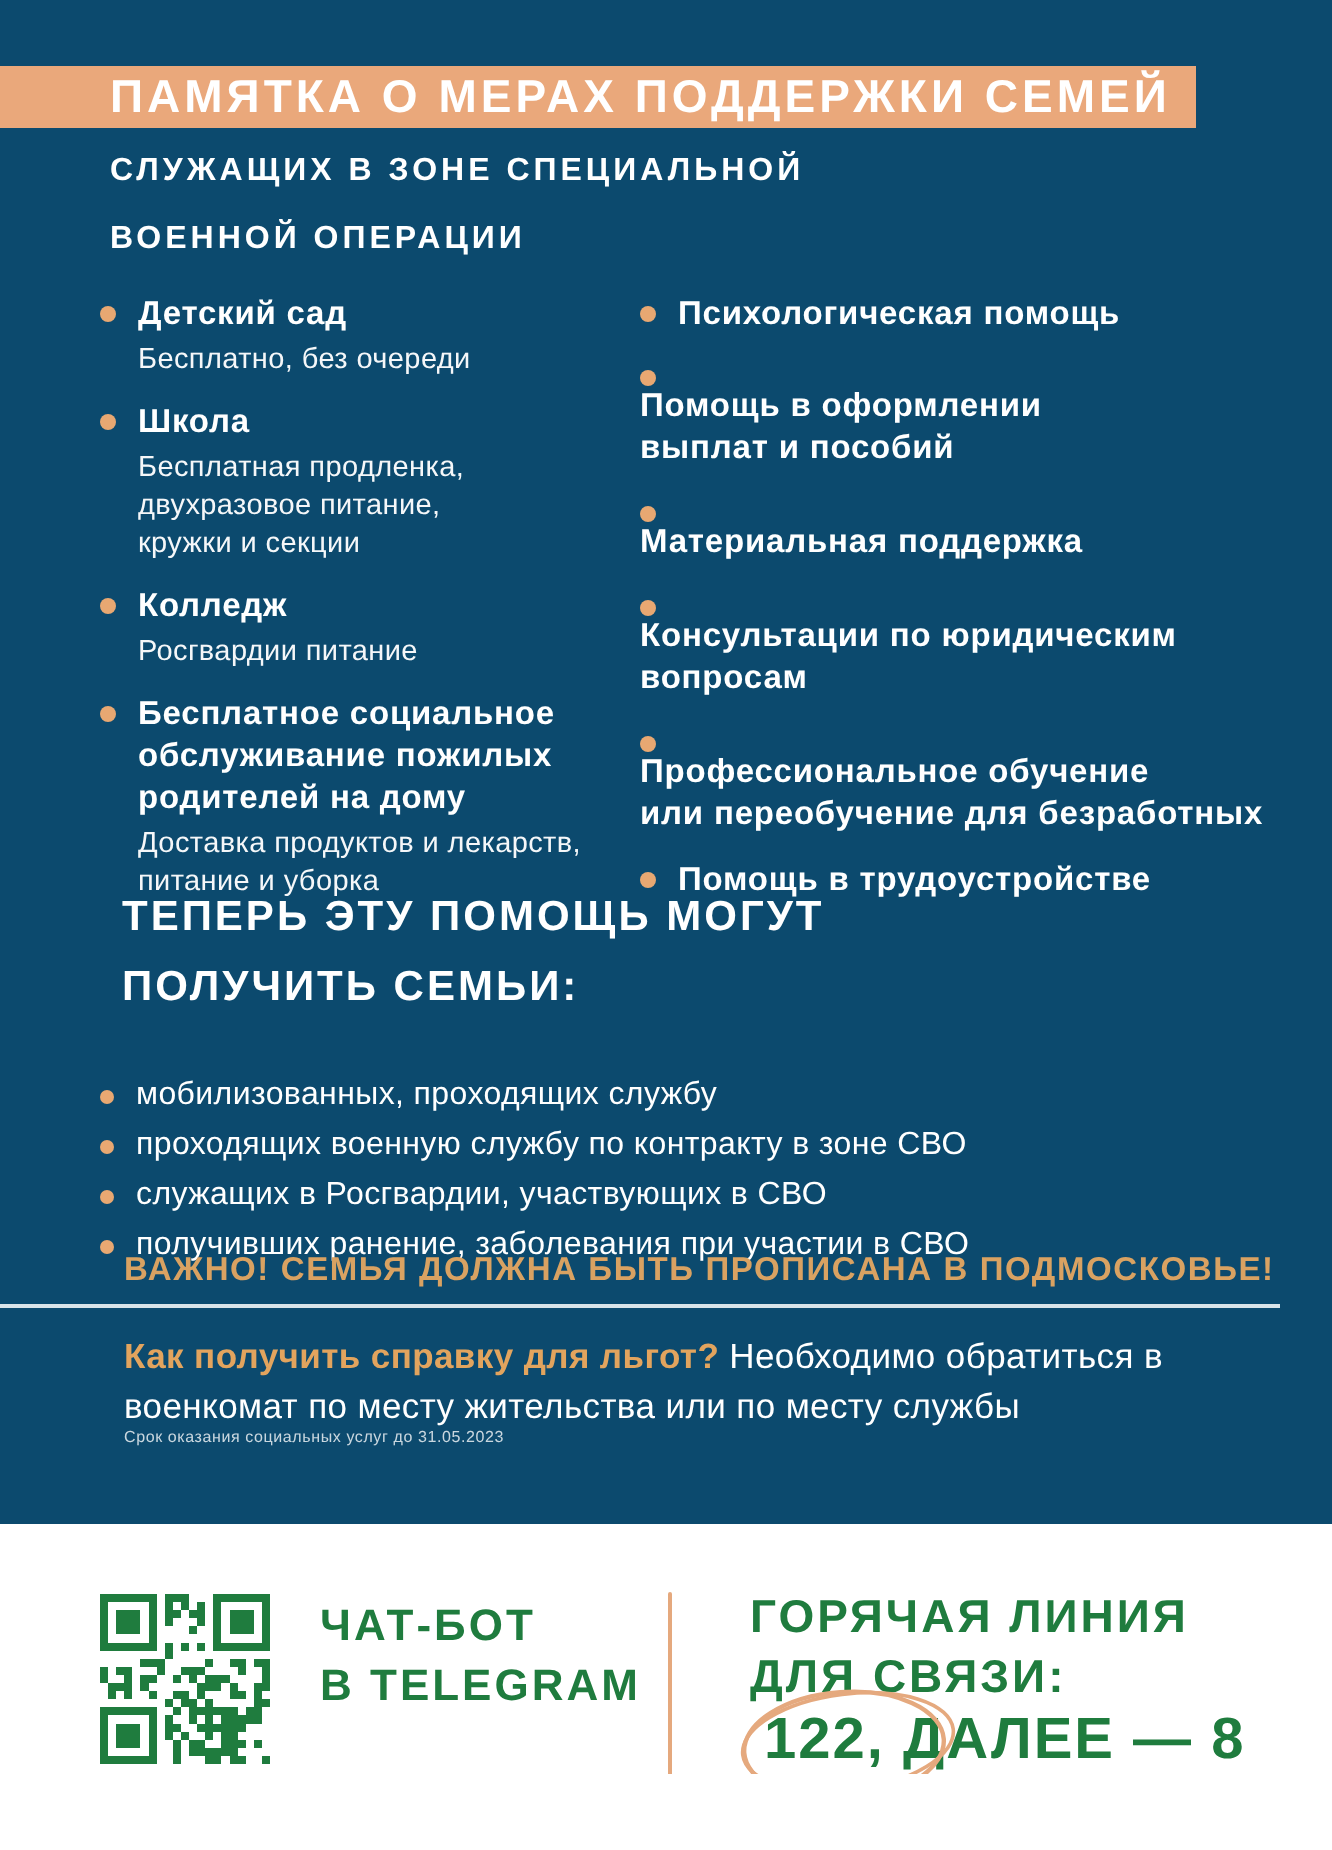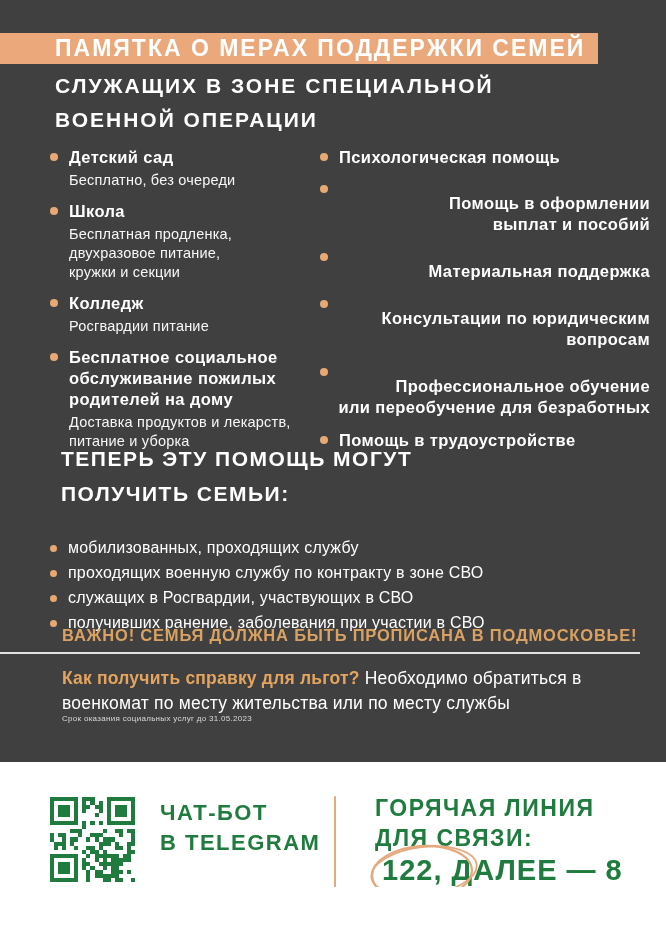--- a/index.html
+++ b/index.html
@@ -1,42 +1,42 @@
 <!DOCTYPE html>
 <html><head>
 <meta charset="utf-8">
 <style>
   html,body{margin:0;padding:0;background:#ffffff;}
   .poster{
     position:relative;width:666px;height:887px;overflow:hidden;
-    background:#404040;
+    background:#0c4a6e;
     font-family:"Liberation Sans","DejaVu Sans",sans-serif;
   }
   
   .title-band{
     position:absolute;left:0;top:33px;width:598px;height:31px;
     background:#EAA87B;display:flex;align-items:center;
   }
   .title-band .t{
     margin-left:55px;color:#ffffff;font-weight:bold;font-size:23px;letter-spacing:2px;white-space:nowrap;
   }
   .title-rest{
     position:absolute;left:55px;top:69px;color:#ffffff;font-weight:bold;
-    font-size:21px;letter-spacing:2px;line-height:34px;white-space:pre-line;
+    font-size:16px;letter-spacing:2px;line-height:34px;white-space:pre-line;
   }
   
   .col{position:absolute;top:147px;}
   .col-left{left:50px;width:265px;}
   .col-right{left:320px;width:330px;}
   .b-item{display:flex;margin-bottom:11px;}
   .dot{flex:0 0 8px;width:8px;height:8px;border-radius:50%;background:#E8A872;margin-top:6px;margin-right:11px;}
   .b-body{flex:1;}
   .b-title{color:#ffffff;font-weight:bold;font-size:16.5px;line-height:21px;letter-spacing:.4px;white-space:pre-line;margin-bottom:3px;}
   .b-desc{color:#ffffff;font-size:14.5px;line-height:19px;letter-spacing:.2px;white-space:pre-line;opacity:.96;}
-  .r-item{display:flex;margin-bottom:10px;text-align:right;}
+  .r-item{display:flex;margin-bottom:10px;}
   .r-text{color:#ffffff;font-weight:bold;font-size:16.5px;line-height:21px;letter-spacing:.4px;white-space:pre-line;}
   .col-right .r-item{margin-bottom:11px;}
   .col-right .r-item.gap{margin-bottom:12px;flex-direction:column;}
   
   .elig-heading{
     position:absolute;left:61px;top:441px;color:#ffffff;font-weight:bold;
     font-size:21px;line-height:35px;letter-spacing:1.5px;white-space:pre-line;
   }
   .elig-list{position:absolute;left:50px;top:538px;width:560px;}
   .e-item{display:flex;margin-bottom:6px;}

